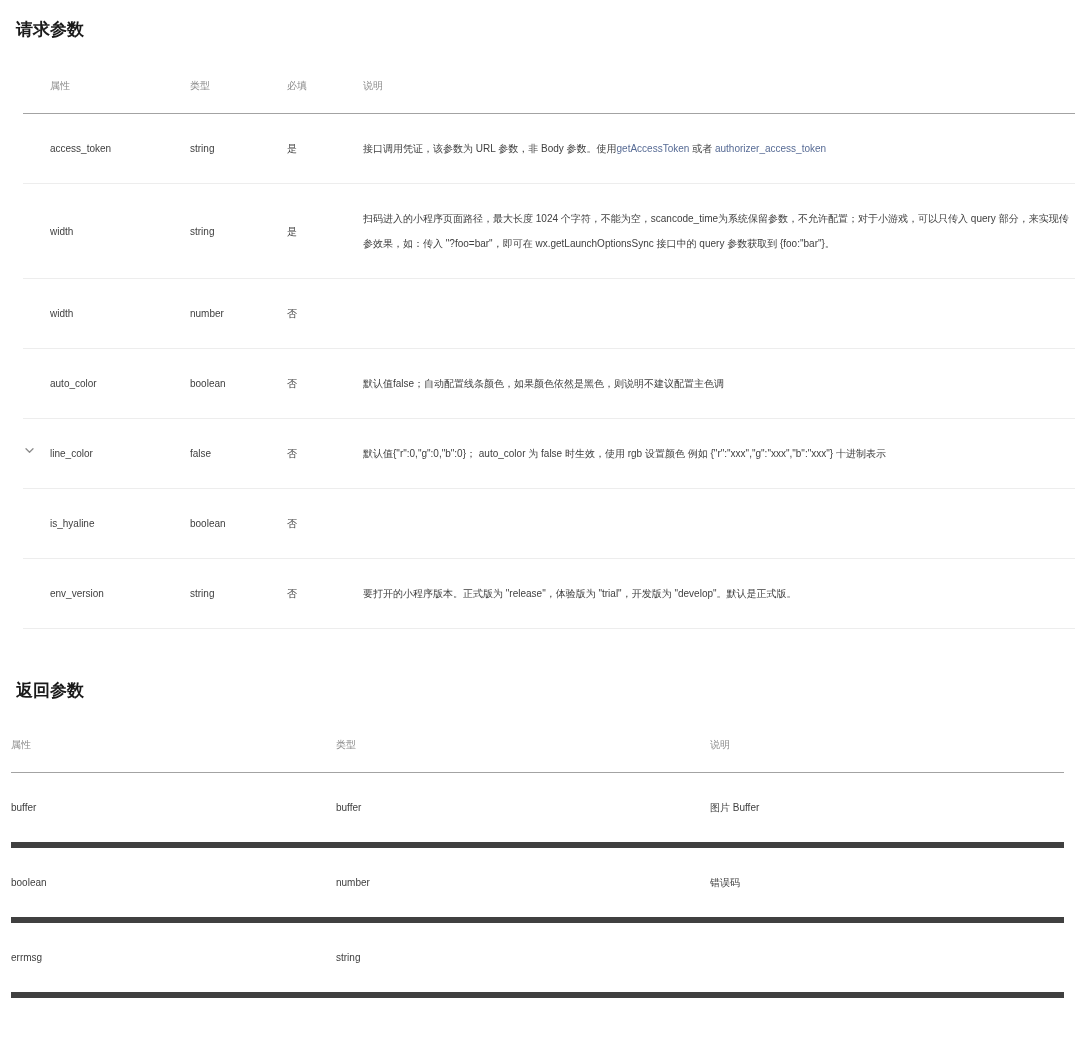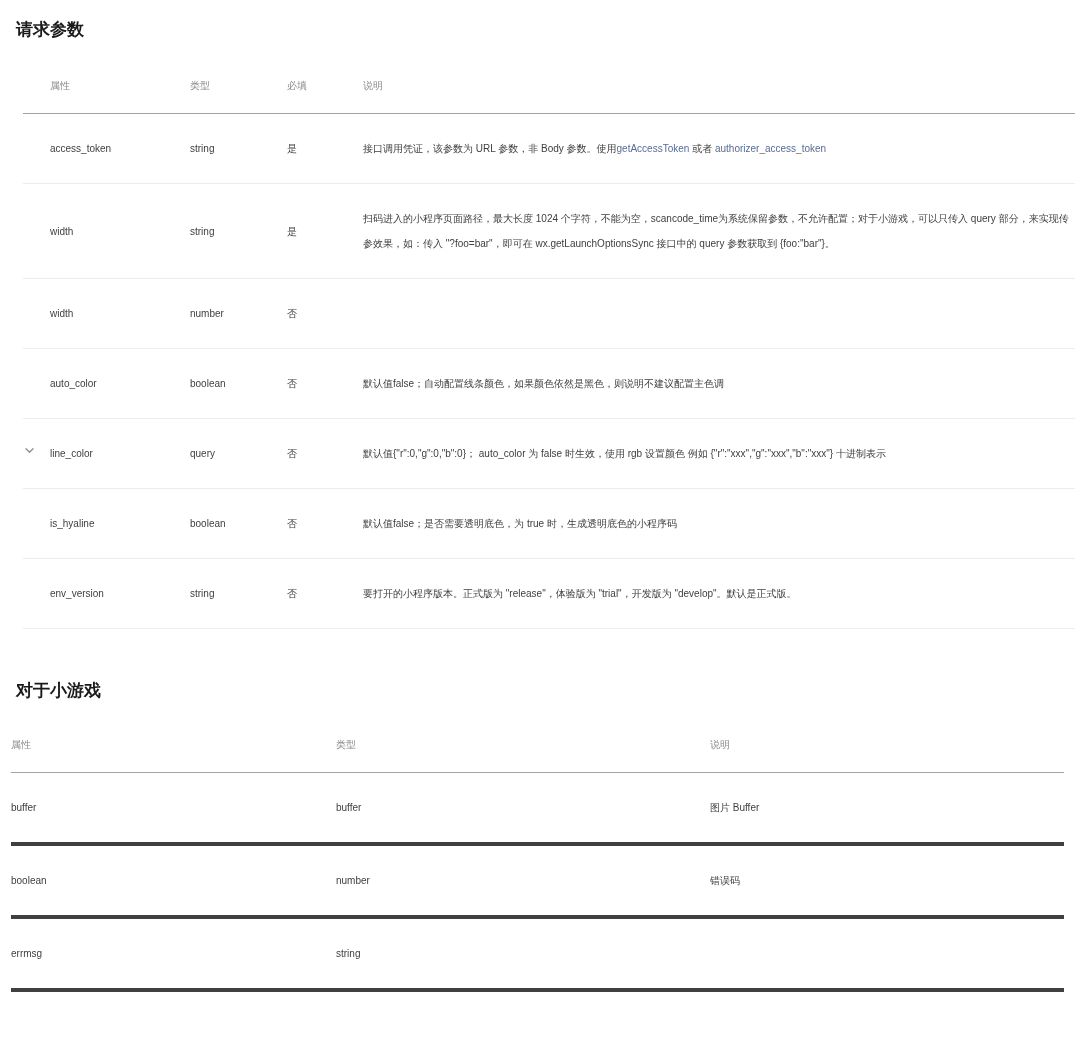--- a/index.html
+++ b/index.html
@@ -37,21 +37,21 @@
   .cell { font-size: 10px; line-height: 25px; }
   .cell.desc { padding-right: 4px; }
   .icon-cell { display: flex; align-items: center; }
 
   
   .res-table { margin: 20px 16px 0 11px; }
   .res-row {
     display: grid;
     grid-template-columns: 325px 374px 1fr;
     align-items: center;
-    border-bottom: 4px solid #404040;
+    border-bottom: 6px solid #404040;
     padding: 22px 0;
   }
   .res-row.head {
     border-bottom: 1px solid #a3a3a3;
     padding: 10px 0 15px 0;
     color: #8c8c8c;
   }
 
   a.doc-link {
     color: #576b95;
@@ -108,43 +108,42 @@
       <div class="cell desc">默认值false；自动配置线条颜色，如果颜色依然是黑色，则说明不建议配置主色调</div>
     </div>
 
     <div class="req-row">
       <div class="cell icon-cell">
         <span class="chevron"><svg width="13" height="13" viewBox="0 0 13 13">
               <path d="M3 4.8 L6.5 8.3 L10 4.8" fill="none" stroke="#8c8c8c" stroke-width="1.3" stroke-linecap="round" stroke-linejoin="round"></path>
             </svg></span>
       </div>
       <div class="cell">line_color</div>
-      <div class="cell">query</div>
+      <div class="cell">false</div>
       <div class="cell">否</div>
       <div class="cell desc">默认值{"r":0,"g":0,"b":0}； auto_color 为 false 时生效，使用 rgb 设置颜色 例如 {"r":"xxx","g":"xxx","b":"xxx"} 十进制表示</div>
     </div>
 
     <div class="req-row">
       <div class="cell icon-cell"></div>
       <div class="cell">is_hyaline</div>
       <div class="cell">boolean</div>
       <div class="cell">否</div>
-      <div class="cell desc">默认值false；是否需要透明底色，为 true 时，生成透明底色的小程序码</div>
     </div>
 
     <div class="req-row">
       <div class="cell icon-cell"></div>
       <div class="cell">env_version</div>
       <div class="cell">string</div>
       <div class="cell">否</div>
       <div class="cell desc">要打开的小程序版本。正式版为 "release"，体验版为 "trial"，开发版为 "develop"。默认是正式版。</div>
     </div>
   </div>
 
-  <h2 class="section-title second">对于小游戏</h2>
+  <h2 class="section-title second">返回参数</h2>
 
   <div class="res-table">
     <div class="res-row head">
       <div class="cell">属性</div>
       <div class="cell">类型</div>
       <div class="cell">说明</div>
     </div>
 
     <div class="res-row">
       <div class="cell">buffer</div>

